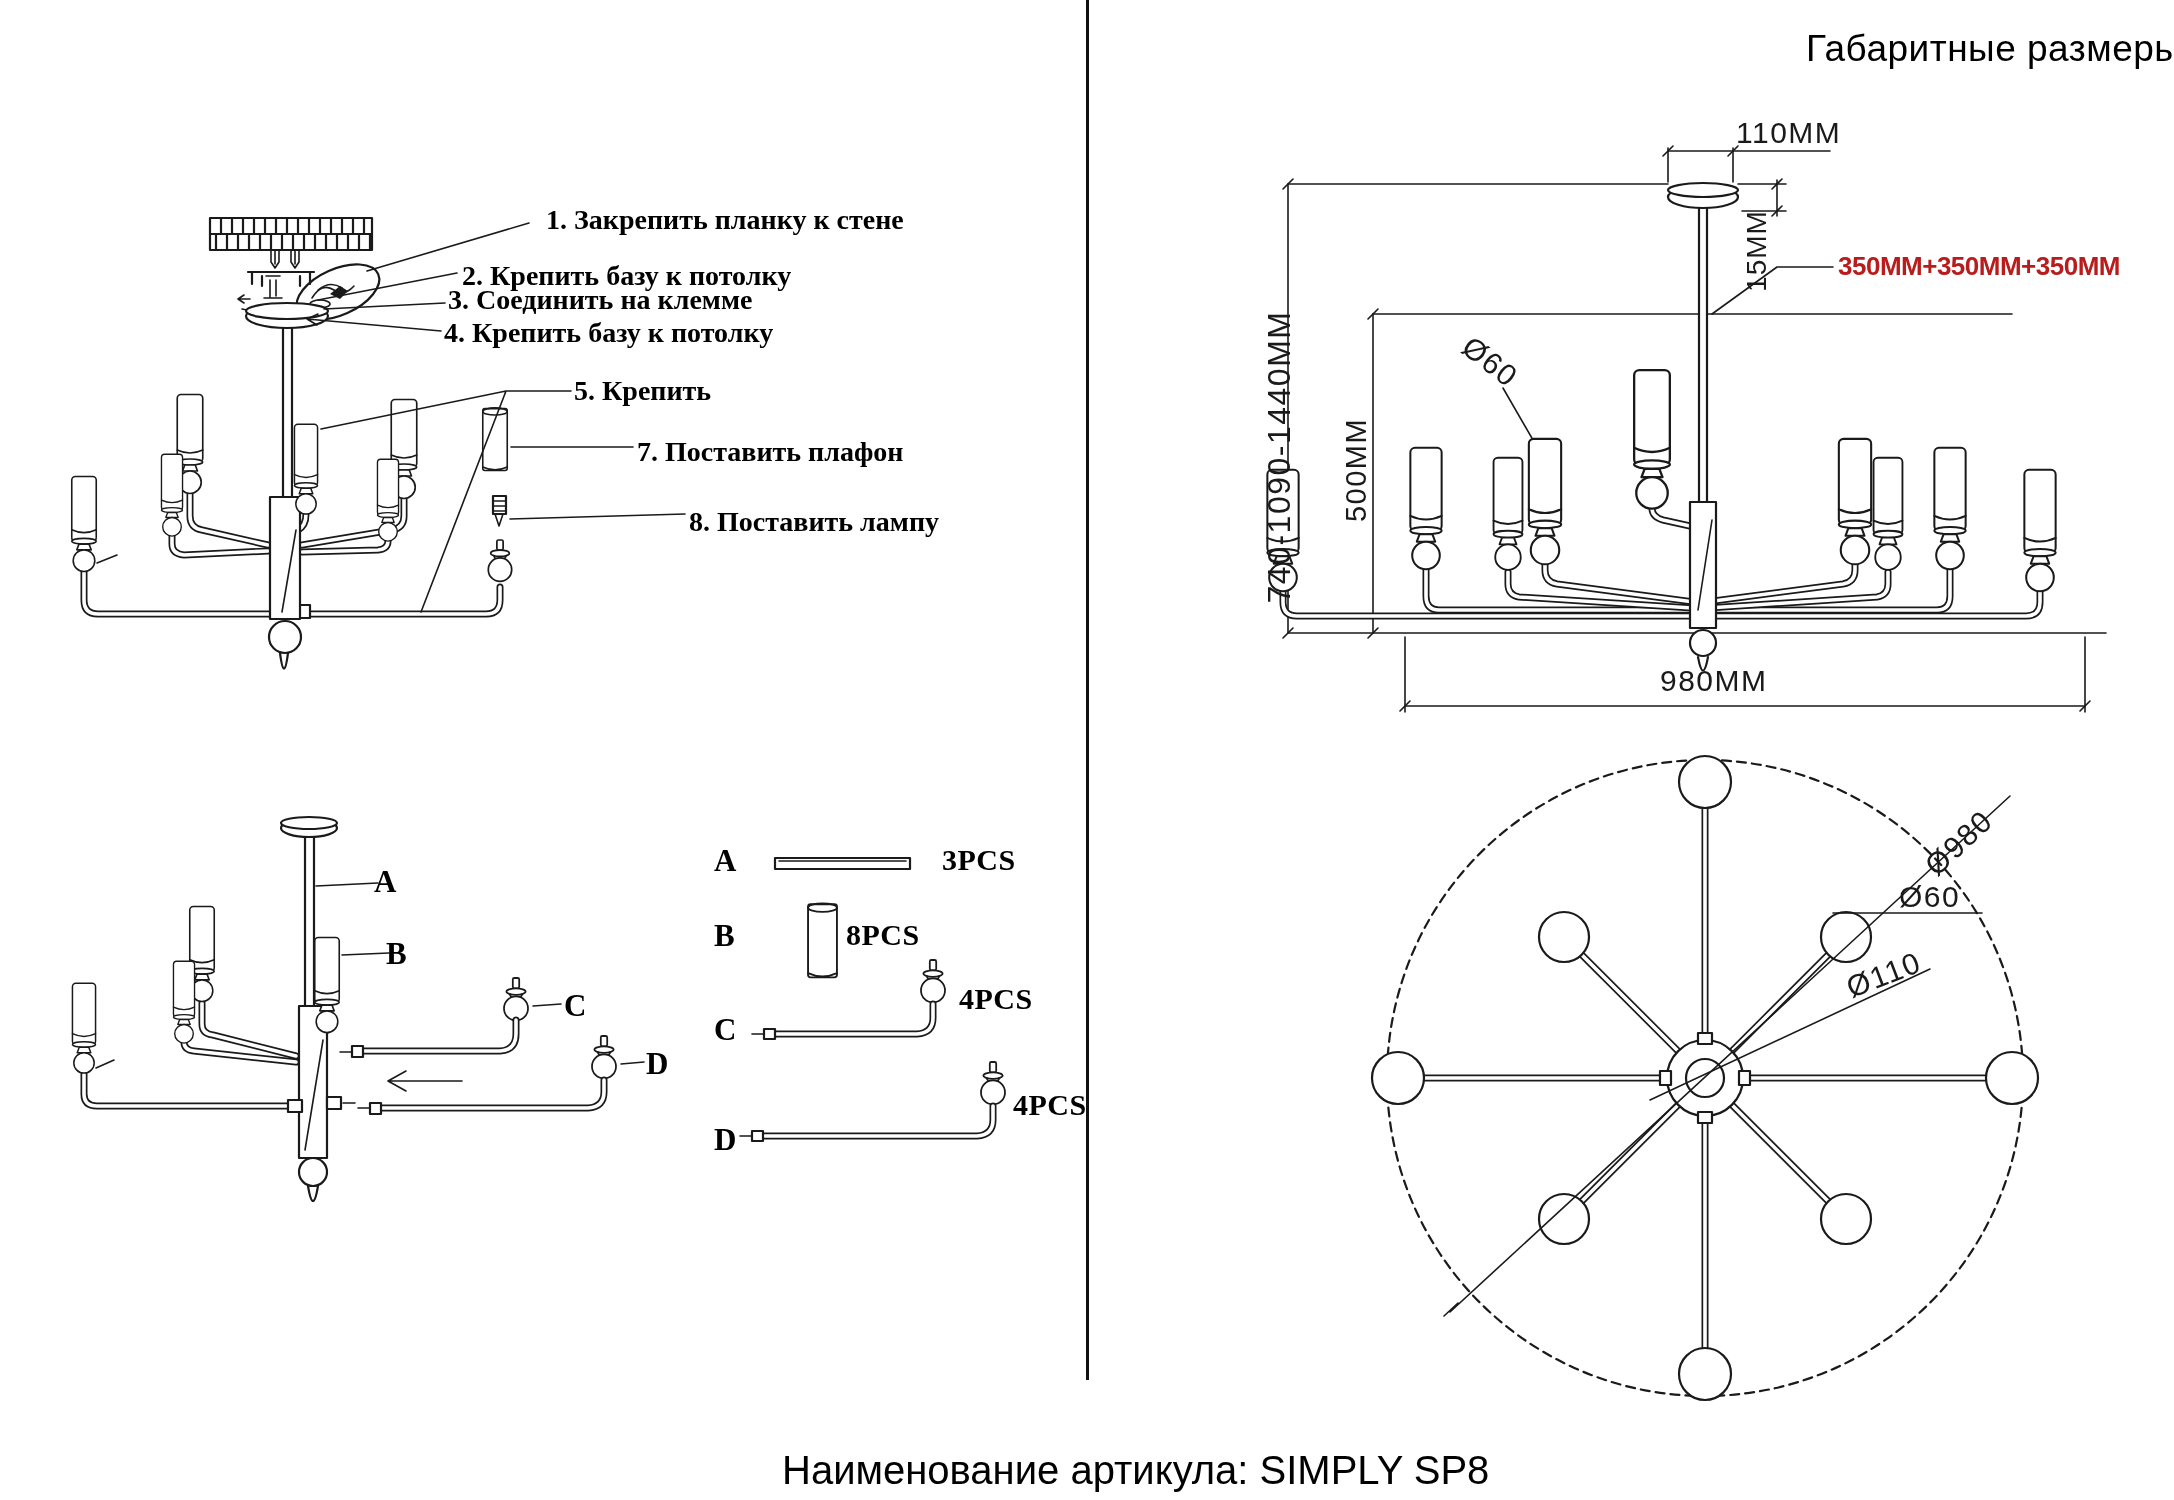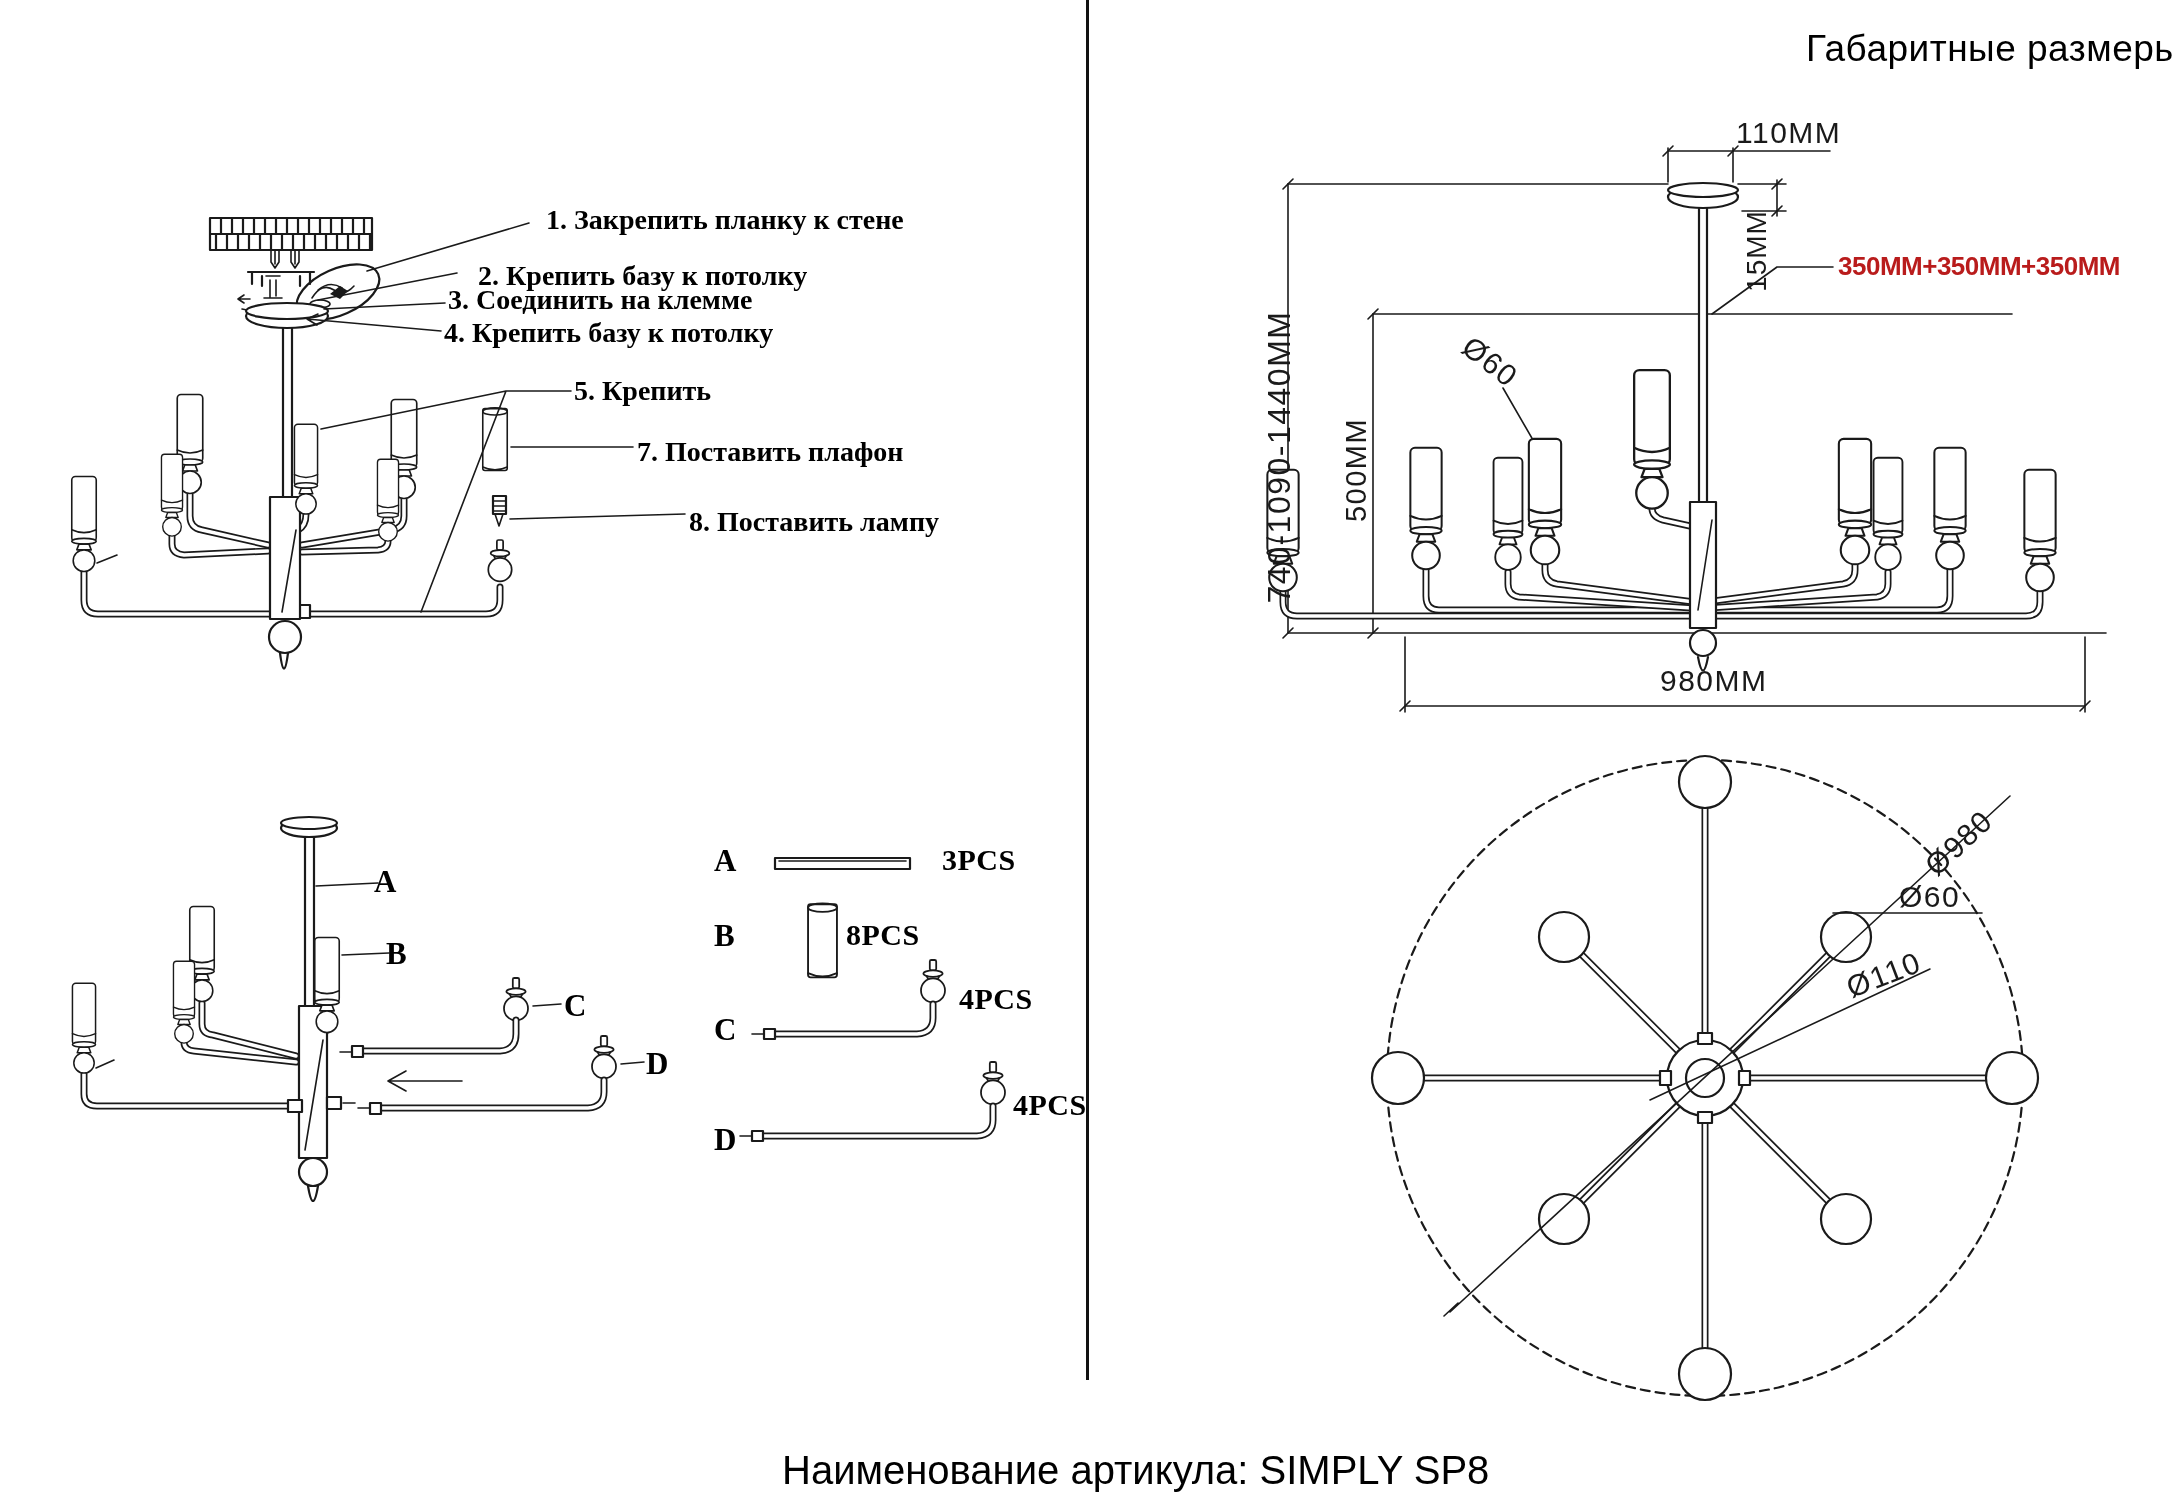--- a/index.html
+++ b/index.html
@@ -308,21 +308,21 @@
       <rect class="f" x="1660" y="1071" width="11" height="14"></rect>
       <rect class="f" x="1739" y="1071" width="11" height="14"></rect>
       <circle class="f" cx="1705" cy="1078" r="19"></circle>
       <path class="thin" d="M1450,1312 L2010,796 M1444,1316 L1458,1303"></path>
       <path class="thin" d="M1833,913 H1982"></path>
       <path class="thin" d="M1650,1100 L1930,969"></path>
     </g>
   </svg>
 
   <span class="lbl step" style="left:531px;top:206px;margin-left:15px;">1. Закрепить планку к стене</span>
-  <span class="lbl step" style="left:462px;top:262px;margin-left:16px;">2. Крепить базу к потолку</span>
+  <span class="lbl step" style="left:462px;top:262px;">2. Крепить базу к потолку</span>
   <span class="lbl step" style="left:448px;top:286px;">3. Соединить на клемме</span>
   <span class="lbl step" style="left:444px;top:319px;">4. Крепить базу к потолку</span>
   <span class="lbl step" style="left:574px;top:377px;">5. Крепить</span>
   <span class="lbl step" style="left:637px;top:438px;">7. Поставить плафон</span>
   <span class="lbl step" style="left:689px;top:508px;">8. Поставить лампу</span>
 
   <span class="lbl co" style="left:374px;top:866px;">A</span>
   <span class="lbl co" style="left:386px;top:938px;">B</span>
   <span class="lbl co" style="left:564px;top:990px;">C</span>
   <span class="lbl co" style="left:646px;top:1048px;">D</span>

